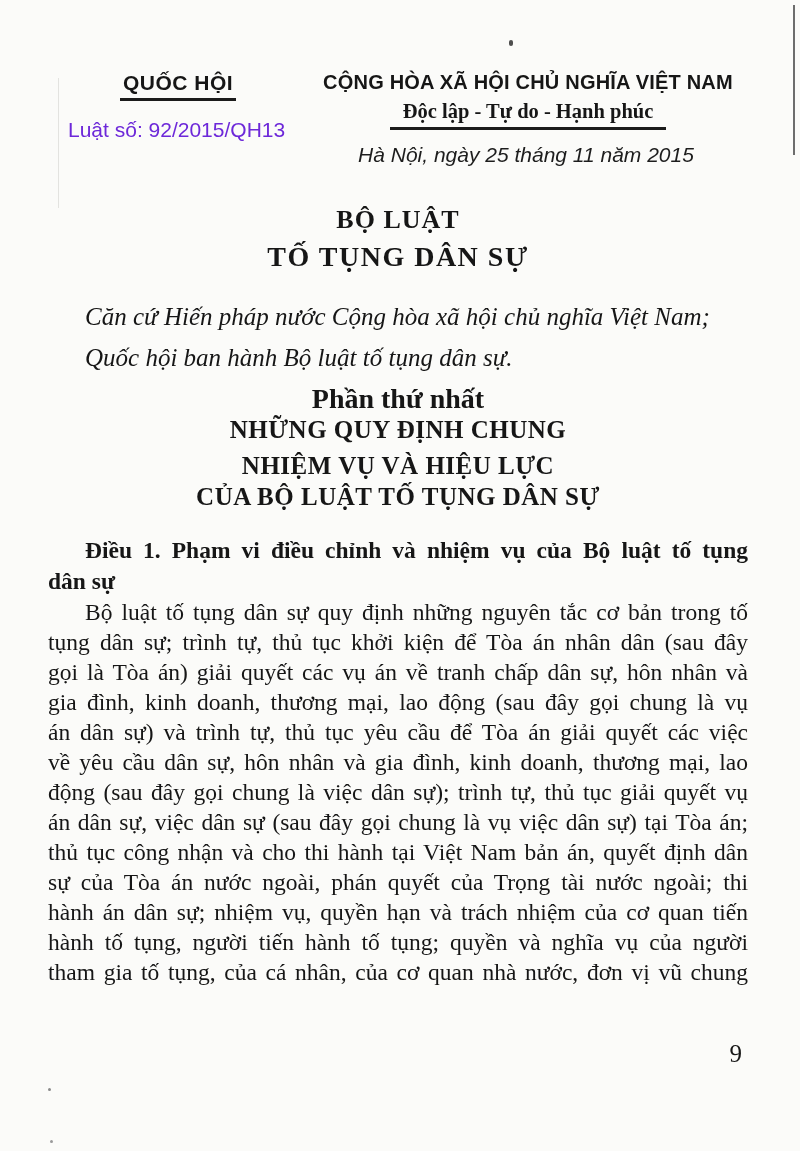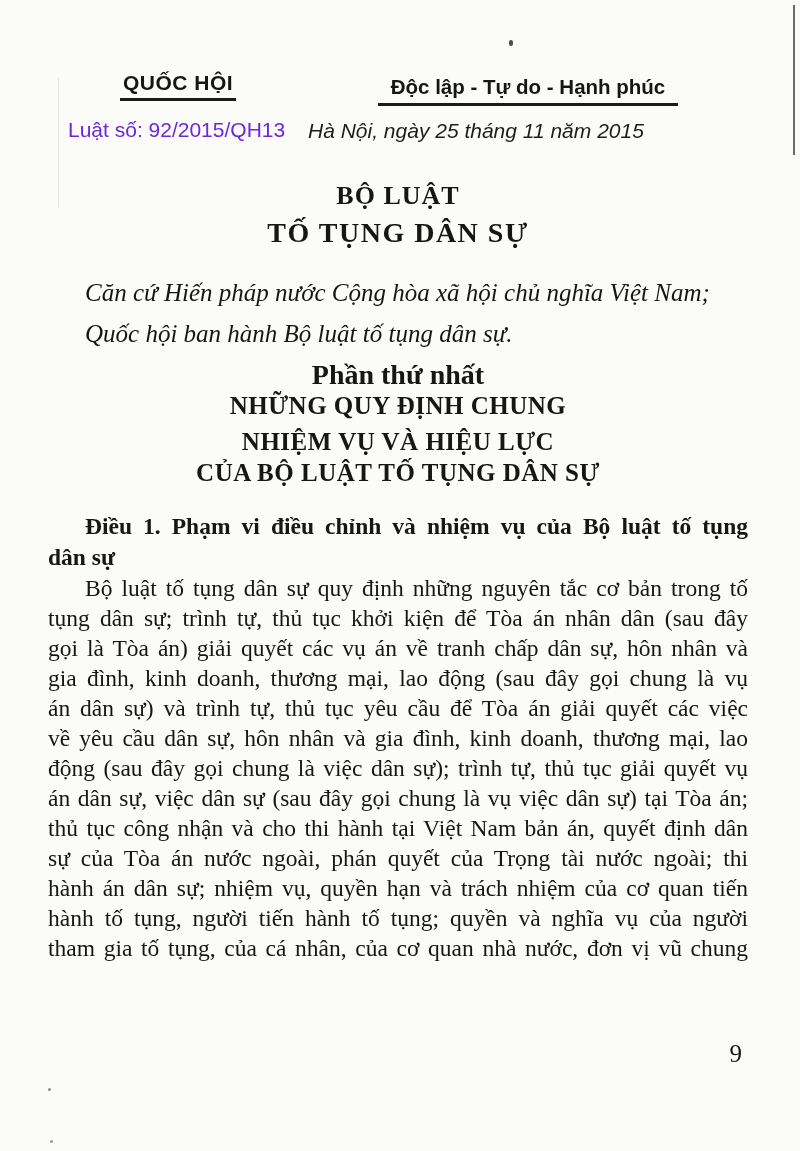--- a/index.html
+++ b/index.html
@@ -30,26 +30,26 @@
     font-size: 21px; line-height: 26px; white-space: nowrap; color: #6d28d9;
   }
   .h-right { flex: 1; text-align: center; }
   .republic {
     font-family: "Liberation Sans", "DejaVu Sans", sans-serif;
     font-weight: 700; font-size: 20px; line-height: 24px; letter-spacing: .2px;
     white-space: nowrap;
   }
   .motto {
     margin-top: 5px;
-    font-family: Liberation Sans, sans-serif;
+    font-family: Liberation Serif, serif;
     font-weight: 700; font-size: 20.5px; line-height: 24px; white-space: nowrap;
   }
   .motto .u { display: inline-block; padding: 0 13px 4px; border-bottom: 3px solid #1b1b1b; }
   .dateline {
-    margin-top: 12px; text-align: left; padding-right: 4px;
+    margin-top: 12px; text-align: center; padding-right: 4px;
     font-family: "Liberation Sans", "DejaVu Sans", sans-serif;
     font-style: italic; font-size: 21px; line-height: 26px; white-space: nowrap;
     color: #1d1d1d;
   }
 
   
   .doc-title   { margin-top: 36px; text-align: center; font-weight: 700; font-size: 26px; line-height: 32px; letter-spacing: 1px; }
   .doc-subtitle{ margin-top: 4px;  text-align: center; font-weight: 700; font-size: 28px; line-height: 34px; letter-spacing: 1.5px; }
 
   .preamble { margin-top: 22px; padding-left: 37px; font-style: italic; font-size: 25px; }
@@ -81,20 +81,21 @@
 
 <div class="page">
   <div class="content">
 
     <div class="header">
       <div class="h-left">
         <div class="org"><span class="u">QUỐC HỘI</span></div>
         <div class="law-no">Luật số: 92/2015/QH13</div>
       </div>
       <div class="h-right">
+        <div class="republic">CỘNG HÒA XÃ HỘI CHỦ NGHĨA VIỆT NAM</div>
         <div class="motto"><span class="u">Độc lập - Tự do - Hạnh phúc</span></div>
         <div class="dateline">Hà Nội, ngày 25 tháng 11 năm 2015</div>
       </div>
     </div>
 
     <div class="doc-title">BỘ LUẬT</div>
     <div class="doc-subtitle">TỐ TỤNG DÂN SỰ</div>
 
     <div class="preamble">
         <div class="p-line first">Căn cứ Hiến pháp nước Cộng hòa xã hội chủ nghĩa Việt Nam;</div>

